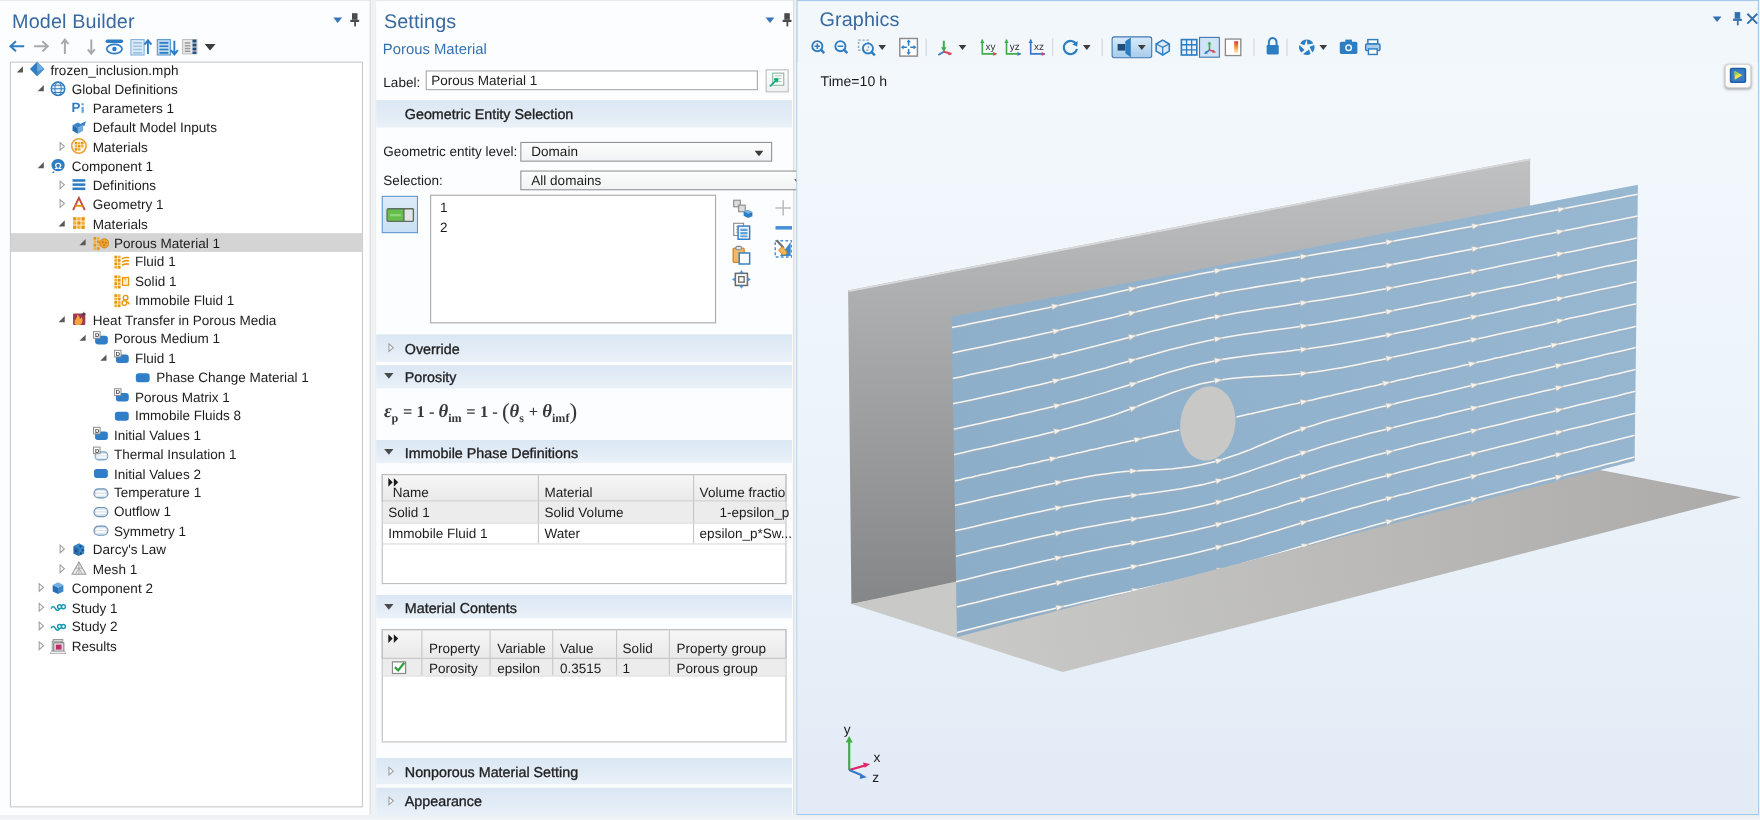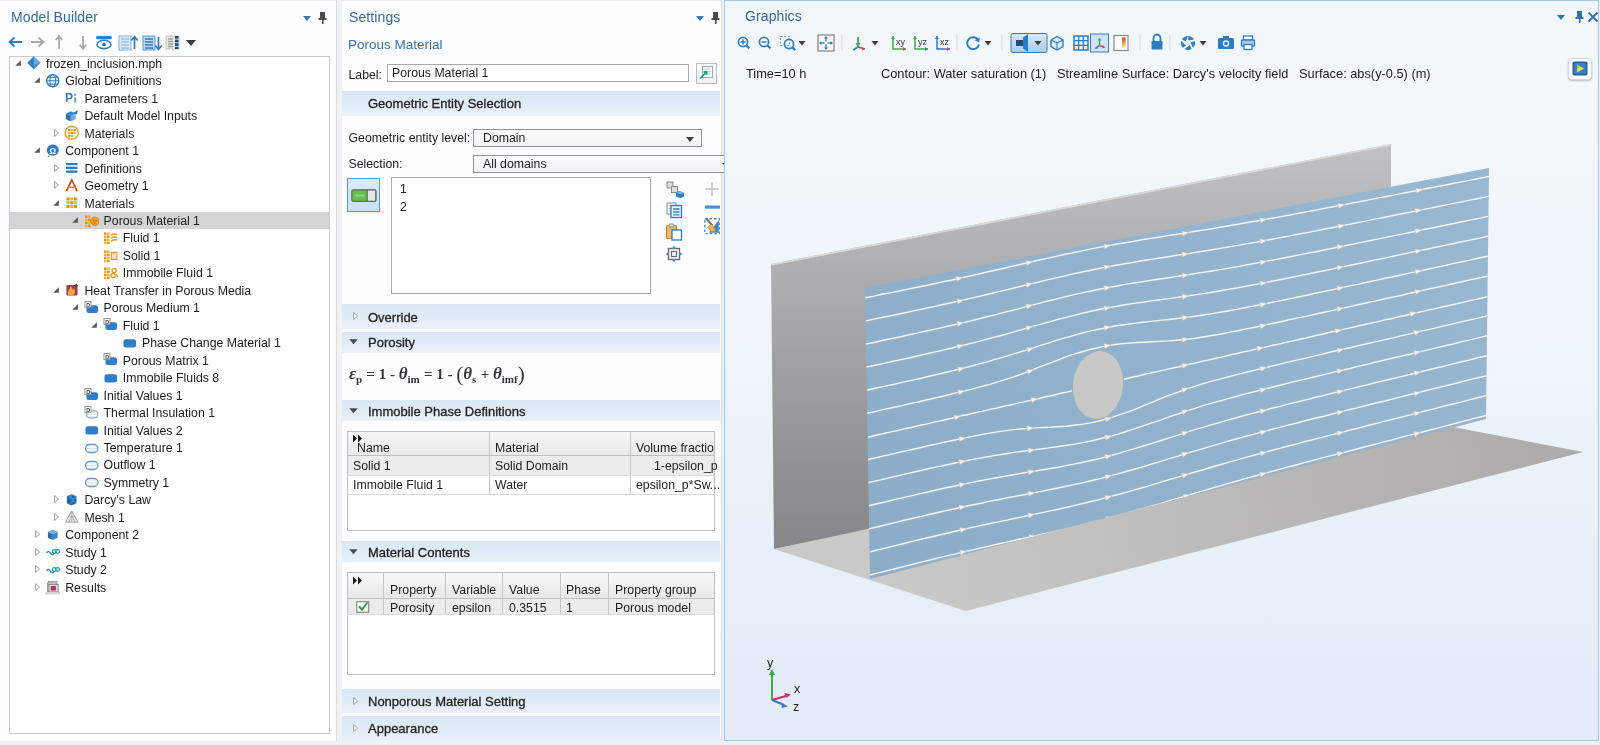--- a/index.html
+++ b/index.html
@@ -1,20 +1,20 @@
 <!DOCTYPE html>
 <html><head><meta charset="utf-8"><title>c</title><style>
 * { margin:0; padding:0; box-sizing:border-box; }
 html,body { width:1600px; height:745px; overflow:hidden; }
 body { background:#eff1f3; font-family:"Liberation Sans",sans-serif; position:relative; color:#1c1c1c; }
 .panel { position:absolute; top:0; background:#fcfdfe; }
 #p-mb { left:0; width:337px; height:741px; border-right:1px solid #d9dbde; border-top:1px solid #e7e9eb;}
 #p-st { left:342px; width:380px; height:741px; border-right:1px solid #d9dbde; border-top:1px solid #e7e9eb;}
 #p-gx { left:724px; width:875px; height:741px; border:1px solid #a6c8e8; background:#f2f7fc; }
-.ptitle { position:absolute; font-size:14px; color:#38699f; letter-spacing:0.1px; }
+.ptitle { position:absolute; font-size:18px; color:#38699f; letter-spacing:0.1px; }
 .abs { position:absolute; }
 .t { position:absolute; font-size:12.3px; white-space:pre; }
 .hdr { position:absolute; font-size:13px; font-weight:normal; color:#222; -webkit-text-stroke:0.3px #222; letter-spacing:0px;}
 .band { position:absolute; left:0; width:378px; background:linear-gradient(180deg,#dae7f3 0%,#e2ecf6 55%,#eaf1f8 100%); }
 input.inp { position:absolute; border:1px solid #a9a9a9; font:12.3px "Liberation Sans",sans-serif; padding:0 0 0 4px; color:#1c1c1c; background:#fff; }
 .combo { position:absolute; height:18px; background:linear-gradient(#fdfdfd,#f1f2f3); border:1px solid #8f9396; font-size:12.3px; line-height:16px; padding-left:9px; }
 .combo:after { content:""; position:absolute; right:7px; top:7px; border:4px solid transparent; border-top:5px solid #3c3c3c; }
 .caret { position:absolute; width:0; height:0; border:4.5px solid transparent; border-top:5.5px solid #3976b6; }
 </style></head>
 <body>
@@ -542,21 +542,21 @@
       <path d="M6,0.5 L10,4.5 L6,8.5 Z" fill="#1c1c1c"></path>
     </svg>
 <div class="abs" style="left:147px;top:431px;width:1px;height:62px;background:#c6c6c6"></div>
 <div class="abs" style="left:288px;top:431px;width:1px;height:62px;background:#c6c6c6"></div>
 <div class="abs" style="left:5px;top:473.5px;width:368px;height:1px;background:#d9d9d9"></div>
 <div class="abs" style="left:5px;top:492.5px;width:368px;height:1px;background:#d9d9d9"></div>
 <div class="t" style="left:15px;top:440px">Name</div>
 <div class="t" style="left:153px;top:440px">Material</div>
 <div class="t" style="left:294px;top:440px">Volume fractio</div>
 <div class="t" style="left:11px;top:458px">Solid 1</div>
-<div class="t" style="left:153px;top:458px">Solid Domain</div>
+<div class="t" style="left:153px;top:458px">Solid Volume</div>
 <div class="t" style="left:312px;top:458px">1-epsilon_p</div>
 <div class="t" style="left:11px;top:477px">Immobile Fluid 1</div>
 <div class="t" style="left:153px;top:477px">Water</div>
 <div class="t" style="left:294px;top:477px">epsilon_p*Sw...</div>
 <div class="band" style="top:540px;height:20.5px"></div>
 <svg class="abs" style="left:4px;top:542.5px" width="15" height="15" viewBox="0 0 16 16">
       <path d="M3.5,5.5 L12.5,5.5 L8,11 Z" fill="#4a4a4a"></path>
     </svg>
 <div class="hdr" style="left:26px;top:543.5px">Material Contents</div>
 <div class="abs" style="left:5px;top:571px;width:368px;height:103px;border:1px solid #bfbfbf;background:#fff"></div>
@@ -568,31 +568,31 @@
     </svg>
 <div class="abs" style="left:40.8px;top:572px;width:1px;height:41px;background:#c6c6c6"></div>
 <div class="abs" style="left:102.9px;top:572px;width:1px;height:41px;background:#c6c6c6"></div>
 <div class="abs" style="left:160.2px;top:572px;width:1px;height:41px;background:#c6c6c6"></div>
 <div class="abs" style="left:217.5px;top:572px;width:1px;height:41px;background:#c6c6c6"></div>
 <div class="abs" style="left:266.2px;top:572px;width:1px;height:41px;background:#c6c6c6"></div>
 <div class="abs" style="left:5px;top:612.5px;width:368px;height:1px;background:#d9d9d9"></div>
 <div class="t" style="left:48px;top:581.5px">Property</div>
 <div class="t" style="left:110px;top:581.5px">Variable</div>
 <div class="t" style="left:167px;top:581.5px">Value</div>
-<div class="t" style="left:224px;top:581.5px">Phase</div>
+<div class="t" style="left:224px;top:581.5px">Solid</div>
 <div class="t" style="left:273px;top:581.5px">Property group</div>
 <svg class="abs" style="left:14px;top:599.5px" width="14" height="12" viewBox="0 0 14 12">
       <rect x="0.7" y="0.7" width="12" height="10.6" fill="#fff" stroke="#8a8a8a" stroke-width="1.2"></rect>
       <path d="M3,5.5 L6,8.5 L11.5,1.5" fill="none" stroke="#2e9e3c" stroke-width="2"></path>
     </svg>
 <div class="t" style="left:48px;top:599.5px">Porosity</div>
 <div class="t" style="left:110px;top:599.5px">epsilon</div>
 <div class="t" style="left:167px;top:599.5px">0.3515</div>
 <div class="t" style="left:224px;top:599.5px">1</div>
-<div class="t" style="left:273px;top:599.5px">Porous model</div>
+<div class="t" style="left:273px;top:599.5px">Porous group</div>
 <div class="band" style="top:687.5px;height:24.5px"></div>
 <svg class="abs" style="left:6px;top:693px" width="15" height="15">
       <use href="#e-closed"></use>
     </svg>
 <div class="hdr" style="left:26px;top:693px">Nonporous Material Setting</div>
 <div class="band" style="top:714.5px;height:26px"></div>
 <svg class="abs" style="left:6px;top:720px" width="15" height="15">
       <use href="#e-closed"></use>
     </svg>
 <div class="hdr" style="left:26px;top:720px">Appearance</div>
@@ -743,21 +743,20 @@
         </linearGradient>
 <linearGradient id="legg" x1="0" y1="0" x2="0" y2="1">
           <stop offset="0" stop-color="#d83a2a"></stop>
           <stop offset="0.5" stop-color="#f29b3c"></stop>
           <stop offset="1" stop-color="#fdf3d2"></stop>
         </linearGradient>
       </defs>
 </svg>
 <div class="abs" style="left:0;top:56px;width:873px;height:683px;background:linear-gradient(180deg,#f3f8fc 0%,#edf4fa 45%,#e2ebf6 100%)"></div>
 <div class="t" style="left:21px;top:65px;font-size:12.8px">Time=10 h</div>
-<div class="t" style="left:156px;top:65px;font-size:12.8px">Contour: Water saturation (1)   Streamline Surface: Darcy's velocity field   Surface: abs(y-0.5) (m)</div>
 <div class="abs" style="left:843px;top:57px;width:24px;height:22px;background:#fdfdfd;border:1px solid #d8d8d8;border-radius:4px;box-shadow:0 1px 2px rgba(0,0,0,0.25)"></div>
 <svg class="abs" style="left:847px;top:60px" width="16" height="15" viewBox="0 0 16 15">
       <rect x="0.5" y="0.5" width="15" height="14" rx="2" fill="#1e5fa8"></rect>
       <rect x="2" y="2" width="12" height="11" rx="1" fill="#3a7cc4"></rect>
       <path d="M5,3.5 L12,7.5 L5,11.5 Z" fill="#e8e34a"></path>
       <path d="M5,3.5 L9,5.8 L5,8 Z" fill="#8fd14f"></path>
     </svg>
 <svg class="abs" style="left:0;top:56px" width="873" height="684" viewBox="724 56 873 684">
 <defs>
 <linearGradient id="wallg" x1="0" y1="143" x2="0" y2="548" gradientUnits="userSpaceOnUse">

